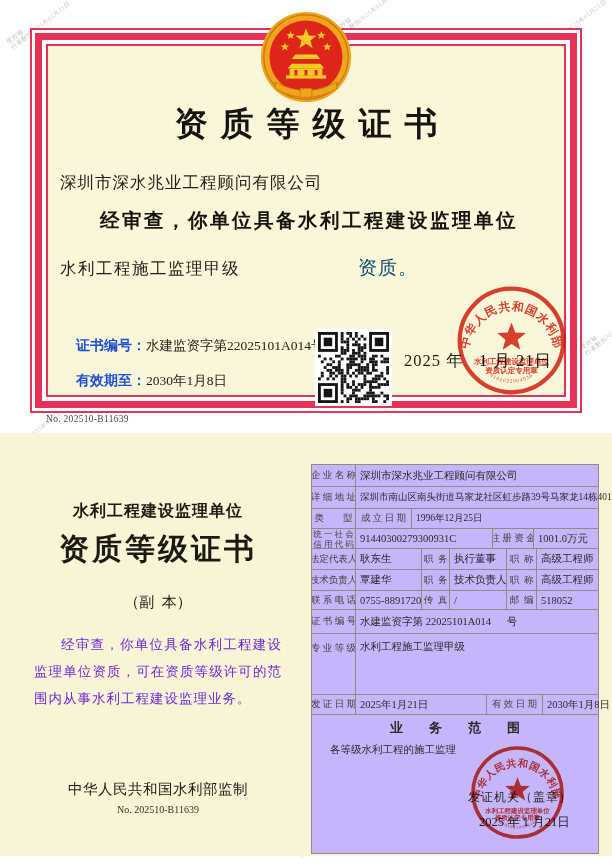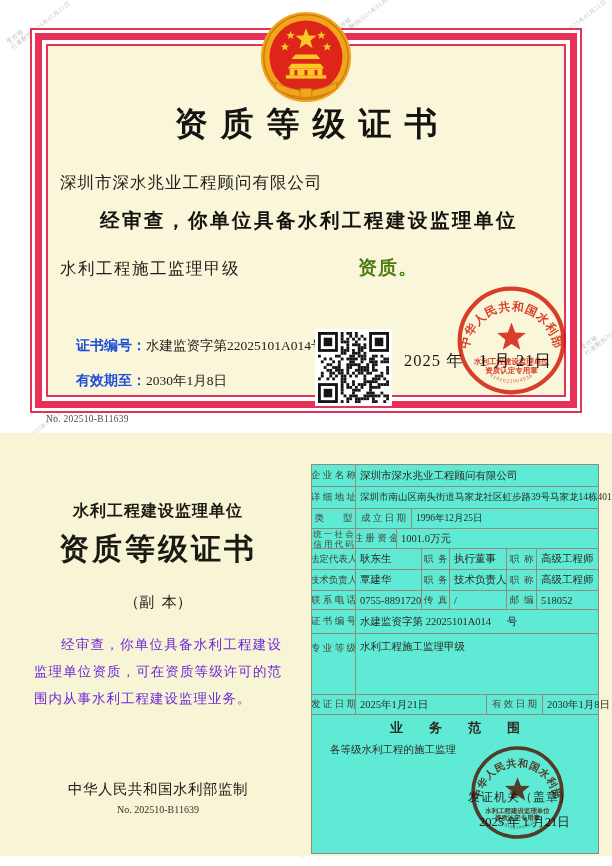--- a/index.html
+++ b/index.html
@@ -15,21 +15,21 @@
     border:2px solid #e73157;padding:3px;background:#fff;}
   .cert-mid{width:100%;height:100%;box-sizing:border-box;border:7px solid #e73157;padding:4px;background:#fff;}
   .cert-inner{position:relative;width:100%;height:100%;box-sizing:border-box;border:2px solid #e73157;background:#faf6da;}
   .emblem{position:absolute;left:50%;top:-21px;width:100px;height:96px;margin-left:-50px;z-index:6;}
 
   .t-title{position:absolute;left:0;right:0;top:56px;text-align:center;font-size:33px;font-weight:bold;
     letter-spacing:13px;margin-right:-13px;color:#161411;}
   .t-company{position:absolute;left:12px;top:126px;font-size:16.5px;letter-spacing:1px;color:#23211b;}
   .t-statement{position:absolute;left:52px;top:161px;font-size:19.5px;font-weight:bold;letter-spacing:2.5px;color:#15130f;}
   .t-grade-row{position:absolute;left:12px;top:212px;font-size:16.5px;letter-spacing:1.5px;color:#23211b;}
-  .t-grade-suffix{position:absolute;left:310px;top:209px;font-size:19px;font-weight:bold;letter-spacing:1px;color:#4d7c0f;}
+  .t-grade-suffix{position:absolute;left:310px;top:209px;font-size:19px;font-weight:normal;letter-spacing:1px;color:#0c4a6e;}
   .t-field{position:absolute;left:28px;font-size:13.5px;color:#23211b;white-space:pre;}
   .t-field b{font-size:14px;color:#1d4ed8;}
   .t-certno{top:291px;}
   .t-valid{top:326px;}
   .qr{position:absolute;left:267px;top:283px;width:77px;height:77px;background:#fff;padding:3px;box-sizing:border-box;}
   .t-date{position:absolute;left:356px;top:304px;font-size:16.5px;color:#1c1a15;white-space:pre;letter-spacing:1px;}
   .seal{position:absolute;opacity:.9;mix-blend-mode:multiply;}
   .seal-top{left:407px;top:238px;width:113px;height:113px;}
 
   .serial-mid{position:absolute;left:46px;top:414px;font-size:9.5px;color:#4a4a44;letter-spacing:.3px;}
@@ -39,21 +39,21 @@
   .leftcol{position:absolute;left:8px;top:0;width:300px;text-align:center;color:#1b1914;}
   .c-heading{position:absolute;left:0;width:100%;top:68px;font-size:16px;font-weight:bold;letter-spacing:1px;}
   .c-title{position:absolute;left:0;width:100%;top:96px;font-size:30px;font-weight:bold;letter-spacing:3px;}
   .c-subtitle{position:absolute;left:0;width:100%;top:160px;font-size:15px;white-space:pre;}
   .c-body{position:absolute;left:26px;top:198px;width:248px;font-size:13.5px;line-height:27px;text-align:justify;
     text-indent:2em;letter-spacing:1px;color:#6d28d9;}
   .c-issuer{position:absolute;left:0;width:100%;top:347px;font-size:14.5px;font-weight:normal;letter-spacing:.5px;}
   .c-serial{position:absolute;left:0;width:100%;top:371px;font-size:10px;color:#33312b;}
 
   
-  .dtable{position:absolute;left:311px;top:31px;width:288px;box-sizing:border-box;border:1px solid #8f8c7a;background:#5eead4;}
+  .dtable{position:absolute;left:311px;top:31px;width:288px;box-sizing:border-box;border:1px solid #8f8c7a;background:#c4b5fd;}
   .trow{display:flex;border-bottom:1px solid #8f8c7a;box-sizing:border-box;}
   .trow:last-child{border-bottom:none;}
   .tc{box-sizing:border-box;border-right:1px solid #8f8c7a;overflow:hidden;}
   .tc:last-child{border-right:none;}
   .lab{display:flex;align-items:center;justify-content:center;font-size:9.5px;color:#454233;white-space:pre;text-align:center;flex-shrink:0;}
   .lab2{flex-direction:column;line-height:10px;font-size:8.5px;}
   .val{display:flex;align-items:center;padding:0 4px;font-size:10.5px;color:#2c2a22;white-space:pre;flex-shrink:0;}
   .grow{flex-grow:1;}
   .topal{align-items:flex-start;padding-top:6px;}
   .biz{position:relative;}
@@ -398,20 +398,21 @@
         <div class="tc lab" style="width:44px">详 细 地 址</div>
         <div class="tc val grow" style="font-size:9.5px">深圳市南山区南头街道马家龙社区虹步路39号马家龙14栋401</div>
       </div>
       <div class="trow" style="height:20px">
         <div class="tc lab" style="width:44px">类        型</div>
         <div class="tc lab" style="width:56px">成 立 日 期</div>
         <div class="tc val grow" style="font-size:9.5px">1996年12月25日</div>
       </div>
       <div class="trow" style="height:20px">
         <div class="tc lab lab2" style="width:44px"><span>统 一 社 会</span><span>信 用 代 码</span></div>
+        <div class="tc val" style="width:137px">91440300279300931C</div>
         <div class="tc lab" style="width:41px">注 册 资 金</div>
         <div class="tc val grow">1001.0万元</div>
       </div>
       <div class="trow" style="height:21px">
         <div class="tc lab" style="width:44px">法定代表人</div>
         <div class="tc val" style="width:66px">耿东生</div>
         <div class="tc lab" style="width:28px">职  务</div>
         <div class="tc val" style="width:57px">执行董事</div>
         <div class="tc lab" style="width:30px">职  称</div>
         <div class="tc val grow">高级工程师</div>

